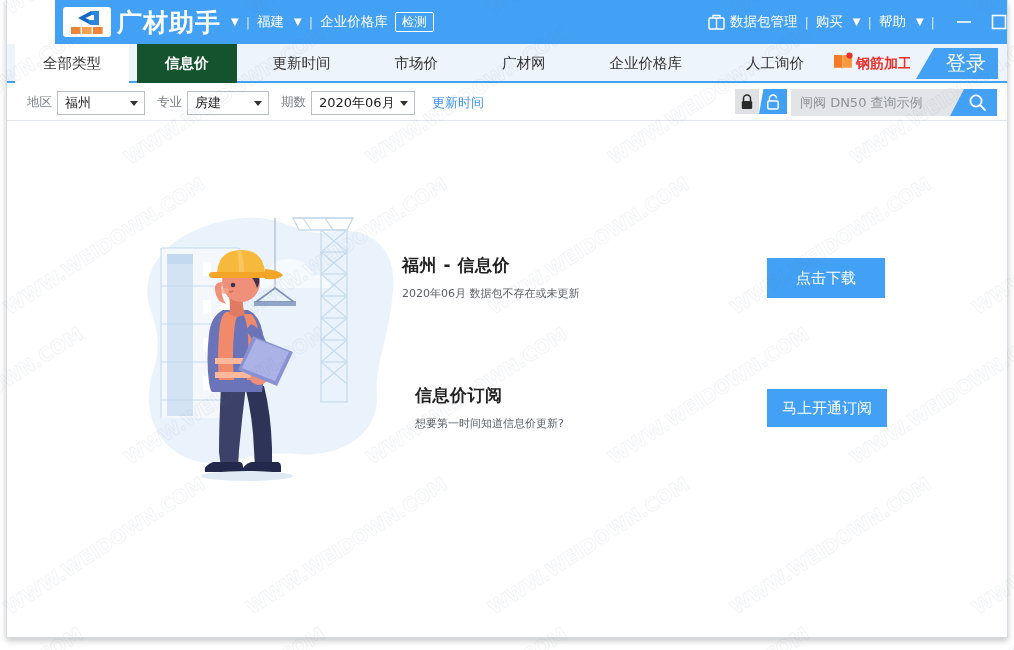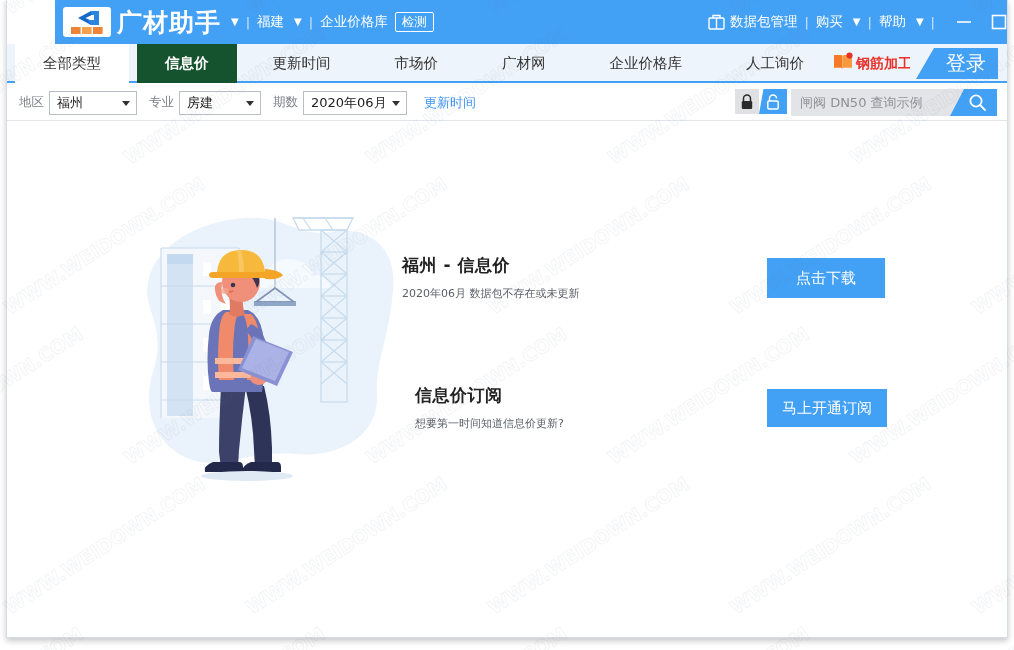--- a/index.html
+++ b/index.html
@@ -137,21 +137,21 @@
     display: flex; align-items: center; justify-content: center;
     margin-right: 12px;
   }
   
   .filterbar {
     position: absolute; left: 0; top: 85px;
     width: 1002px; height: 36px;
     background: #ffffff;
     border-bottom: 1px solid #e2e6ea;
     display: flex; align-items: center;
-    padding-left: 12px;
+    padding-left: 20px;
   }
   .f-label { font-size: 12.5px; color: #7d8188; margin-right: 5px; }
   .f-select {
     position: relative;
     height: 24px;
     border: 1px solid #b9bec4;
     background: #ffffff;
     display: flex; align-items: center;
     padding: 0 20px 0 7px;
     margin-right: 12px;

